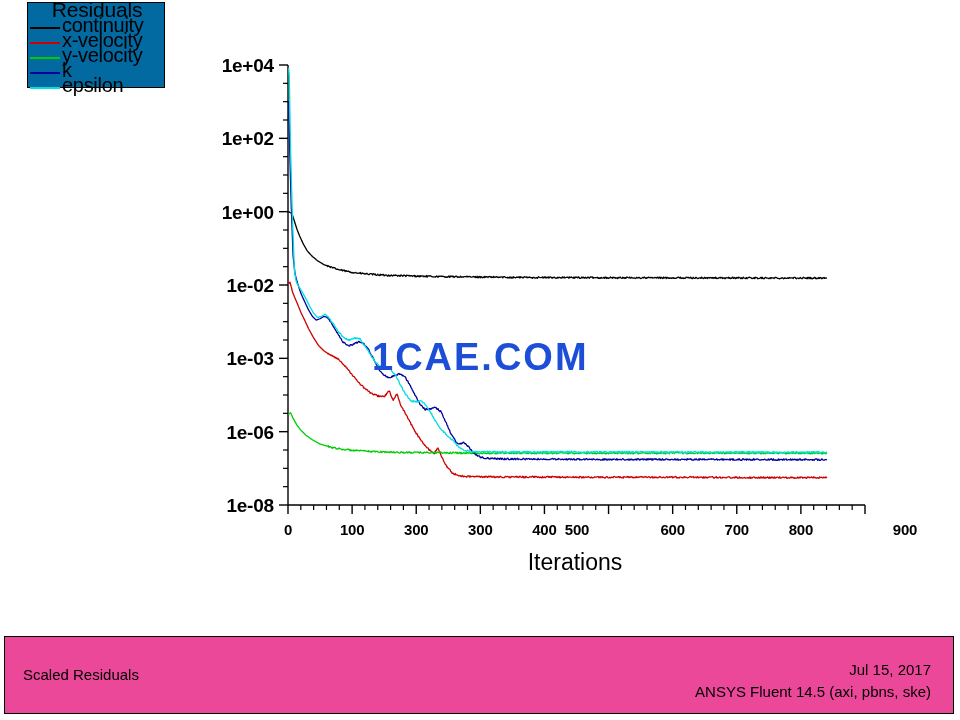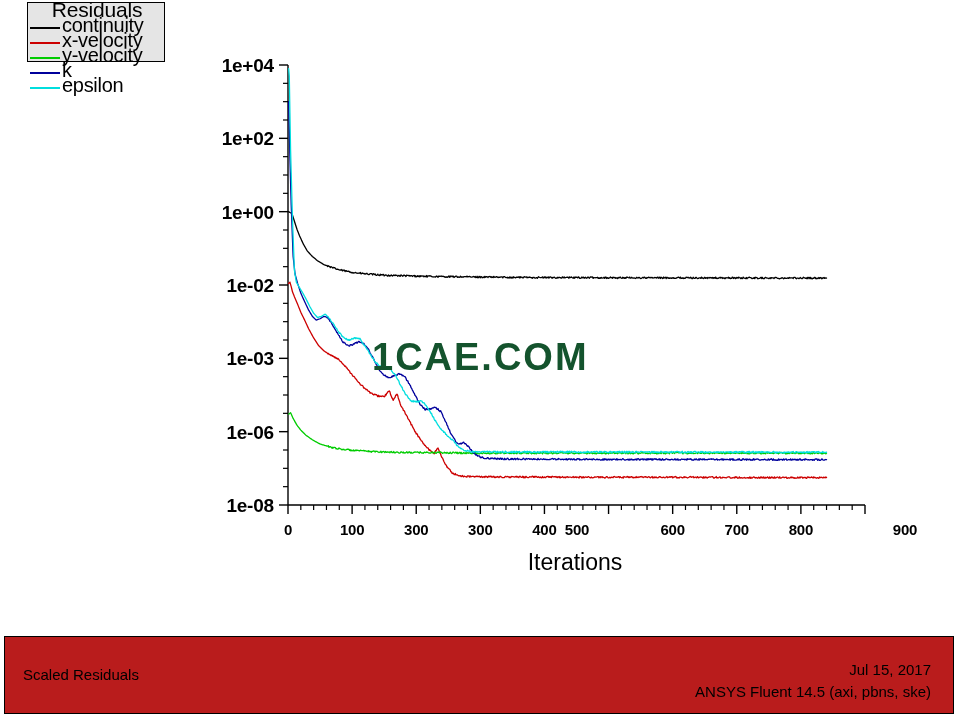--- a/index.html
+++ b/index.html
@@ -5,45 +5,45 @@
 <style>
   html,body{margin:0;padding:0;background:#ffffff;}
   body{width:960px;height:720px;position:relative;overflow:hidden;
        font-family:"Liberation Sans",sans-serif;color:#000;}
 
   
   #plot-area{position:absolute;left:0;top:0;width:960px;height:620px;}
   #plot-svg{position:absolute;left:0;top:0;}
 
   
-  #legend{position:absolute;left:27px;top:2px;width:138px;height:60px;
-          border:1px solid #000;background:#e5e5e5;box-sizing:border-box;}
+  #legend{position:absolute;left:27px;top:2px;width:138px;height:86px;
+          border:1px solid #000;background:#0369a1;box-sizing:border-box;}
   #legend-title{position:absolute;left:0;top:-4px;width:138px;text-align:center;
                 font-size:21px;line-height:21px;letter-spacing:-.2px;}
   .legend-row{position:absolute;left:0;width:138px;height:17px;}
   .legend-swatch{position:absolute;left:2px;top:8px;width:30px;height:2px;}
   .legend-label{position:absolute;left:34px;top:-4px;font-size:20px;
                 line-height:20px;letter-spacing:-.3px;white-space:nowrap;}
 
   
   .ylab{position:absolute;font-size:19px;font-weight:bold;line-height:15px;
         text-align:right;width:78px;letter-spacing:-.2px;}
   .xlab{position:absolute;font-size:15px;font-weight:bold;line-height:15px;
         text-align:center;width:60px;letter-spacing:-.2px;}
   #xaxis-title{position:absolute;left:435px;top:551px;width:280px;
                text-align:center;font-size:23px;line-height:23px;}
 
   
   #wm-center{position:absolute;left:372px;top:336px;font-size:38px;
-             font-weight:bold;color:#14532d;letter-spacing:2px;
+             font-weight:bold;color:#1d4ed8;letter-spacing:2px;
              white-space:nowrap;}
 
   
   #info-bar{position:absolute;left:4px;top:636px;width:950px;height:78px;
-            border:1px solid #000;background:#b91c1c;box-sizing:border-box;}
+            border:1px solid #000;background:#ec4899;box-sizing:border-box;}
   #info-left{position:absolute;left:18px;top:30px;font-size:15px;line-height:15px;}
   #info-date{position:absolute;right:22px;top:25px;font-size:15px;line-height:15px;
              white-space:nowrap;}
   #info-solver{position:absolute;right:22px;top:47px;font-size:15px;line-height:15px;
                white-space:nowrap;}
 </style>
 </head>
 <body>
 
 <div id="plot-area">

